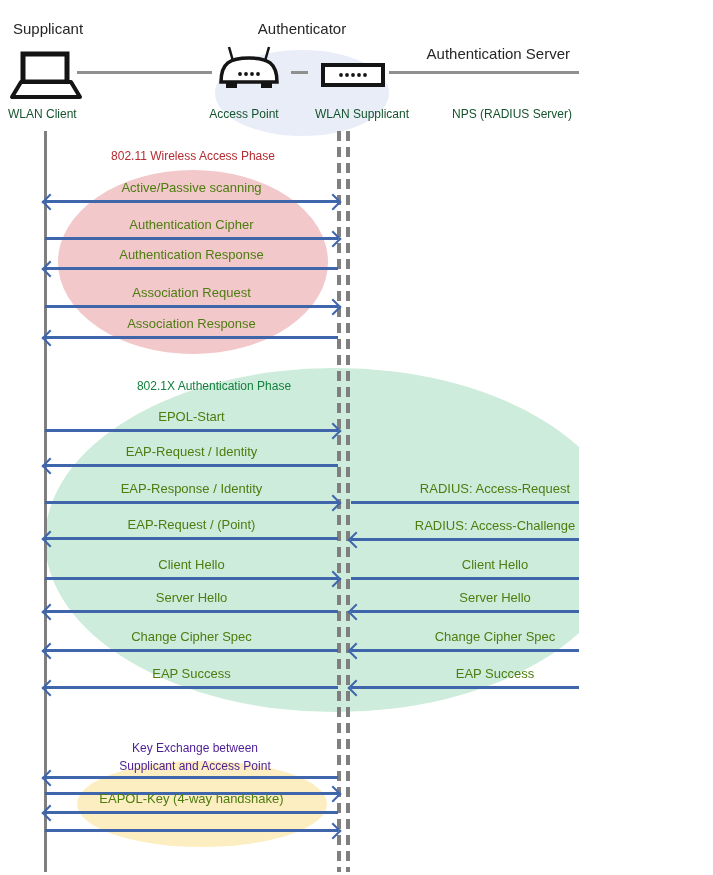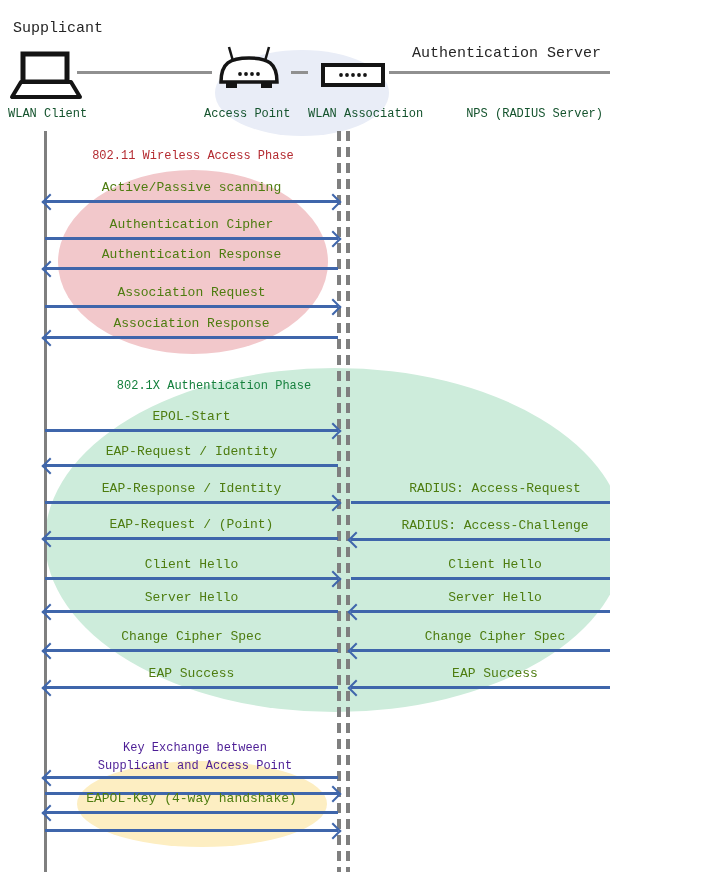--- a/index.html
+++ b/index.html
@@ -1,18 +1,18 @@
 <!DOCTYPE html>
 <html><head>
 <meta charset="utf-8">
 <style>
   html,body { margin:0; padding:0; background:#fff; }
   #stage {
     position:relative; width:579px; height:875px; background:#fff;
-    font-family:Liberation Mono, monospace; overflow:hidden;padding-left:31px;
+    font-family:Liberation Sans, sans-serif; overflow:hidden;
   }
   
   .role { position:absolute; top:20px; font-size:15px; color:#262626; white-space:nowrap; }
   .node-label { position:absolute; top:107px; font-size:12px; color:#14532d; white-space:nowrap; }
   .hdr-ellipse { position:absolute; left:215px; top:50px; width:174px; height:86px;
                  background:#e9edf7; border-radius:50%; }
   .connector { position:absolute; top:71px; height:3px; background:#909090; }
   .icon { position:absolute; }
   
   .lifeline { position:absolute; top:131px; height:741px; background:#7f7f7f; }
@@ -46,20 +46,21 @@
   .msg.dir-right .arrow::after, .msg.dir-both .arrow::after {
     content:""; right:-1px; transform:rotate(225deg);
   }
 </style>
 </head>
 <body>
 
 <div id="stage">
 
   <div class="role" style="left:13px;">Supplicant</div>
+  <div class="role" style="left:222px; width:160px; text-align:center;">Authenticator</div>
   <div class="role" style="right:9px;margin-top:25px;">Authentication Server</div>
 
   <div class="hdr-ellipse"></div>
 
   <div class="connector" style="left:77px;  width:135px;"></div>
   <div class="connector" style="left:291px; width:17px;"></div>
   <div class="connector" style="left:389px; width:224px;"></div>
 
   <span class="icon" style="left:9px; top:51px;">
     <svg width="74" height="50" viewBox="0 0 74 50">
@@ -93,21 +94,21 @@
   <span class="icon" style="left:620px; top:41px;">
     <svg width="38" height="60" viewBox="0 0 38 60">
       <rect x="3" y="3" width="32" height="54" fill="#fff" stroke="#141414" stroke-width="5"></rect>
       <line x1="3" y1="17" x2="35" y2="17" stroke="#141414" stroke-width="3"></line>
       <rect x="25" y="8" width="4.5" height="4.5" fill="#141414"></rect>
     </svg>
   </span>
 
   <div class="node-label" style="left:8px;">WLAN Client</div>
   <div class="node-label" style="left:204px; width:80px; text-align:center;">Access Point</div>
-  <div class="node-label" style="left:308px; width:108px; text-align:center;">WLAN Association</div>
+  <div class="node-label" style="left:308px; width:108px; text-align:center;">WLAN Supplicant</div>
   <div class="node-label" style="right:7px;">NPS (RADIUS Server)</div>
 
   <div class="phase-ellipse el-80211"></div>
   <div class="phase-ellipse el-8021x"></div>
   <div class="phase-ellipse el-key"></div>
 
   <div class="lifeline solid" style="left:44px;"></div>
   <div class="lifeline dashed" style="left:337px;"></div>
   <div class="lifeline dashed" style="left:346px;"></div>
   <div class="lifeline solid" style="left:637px;"></div>

